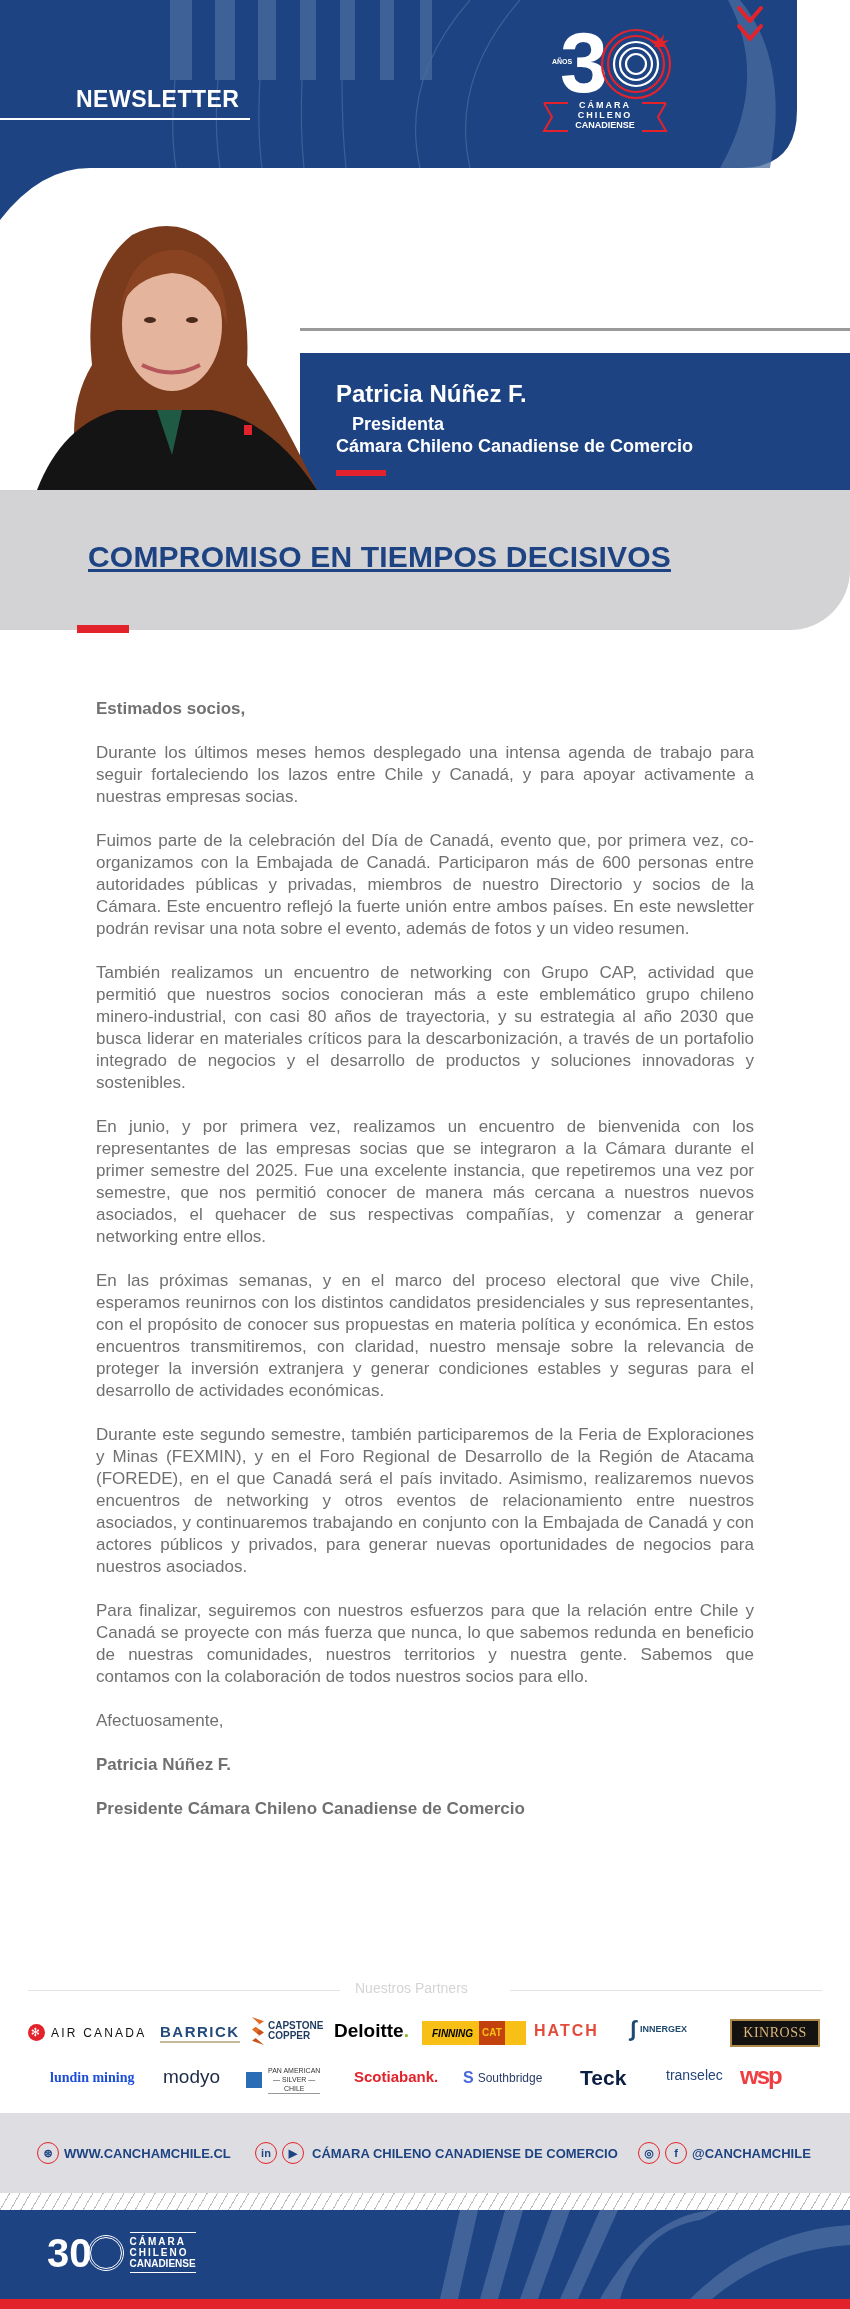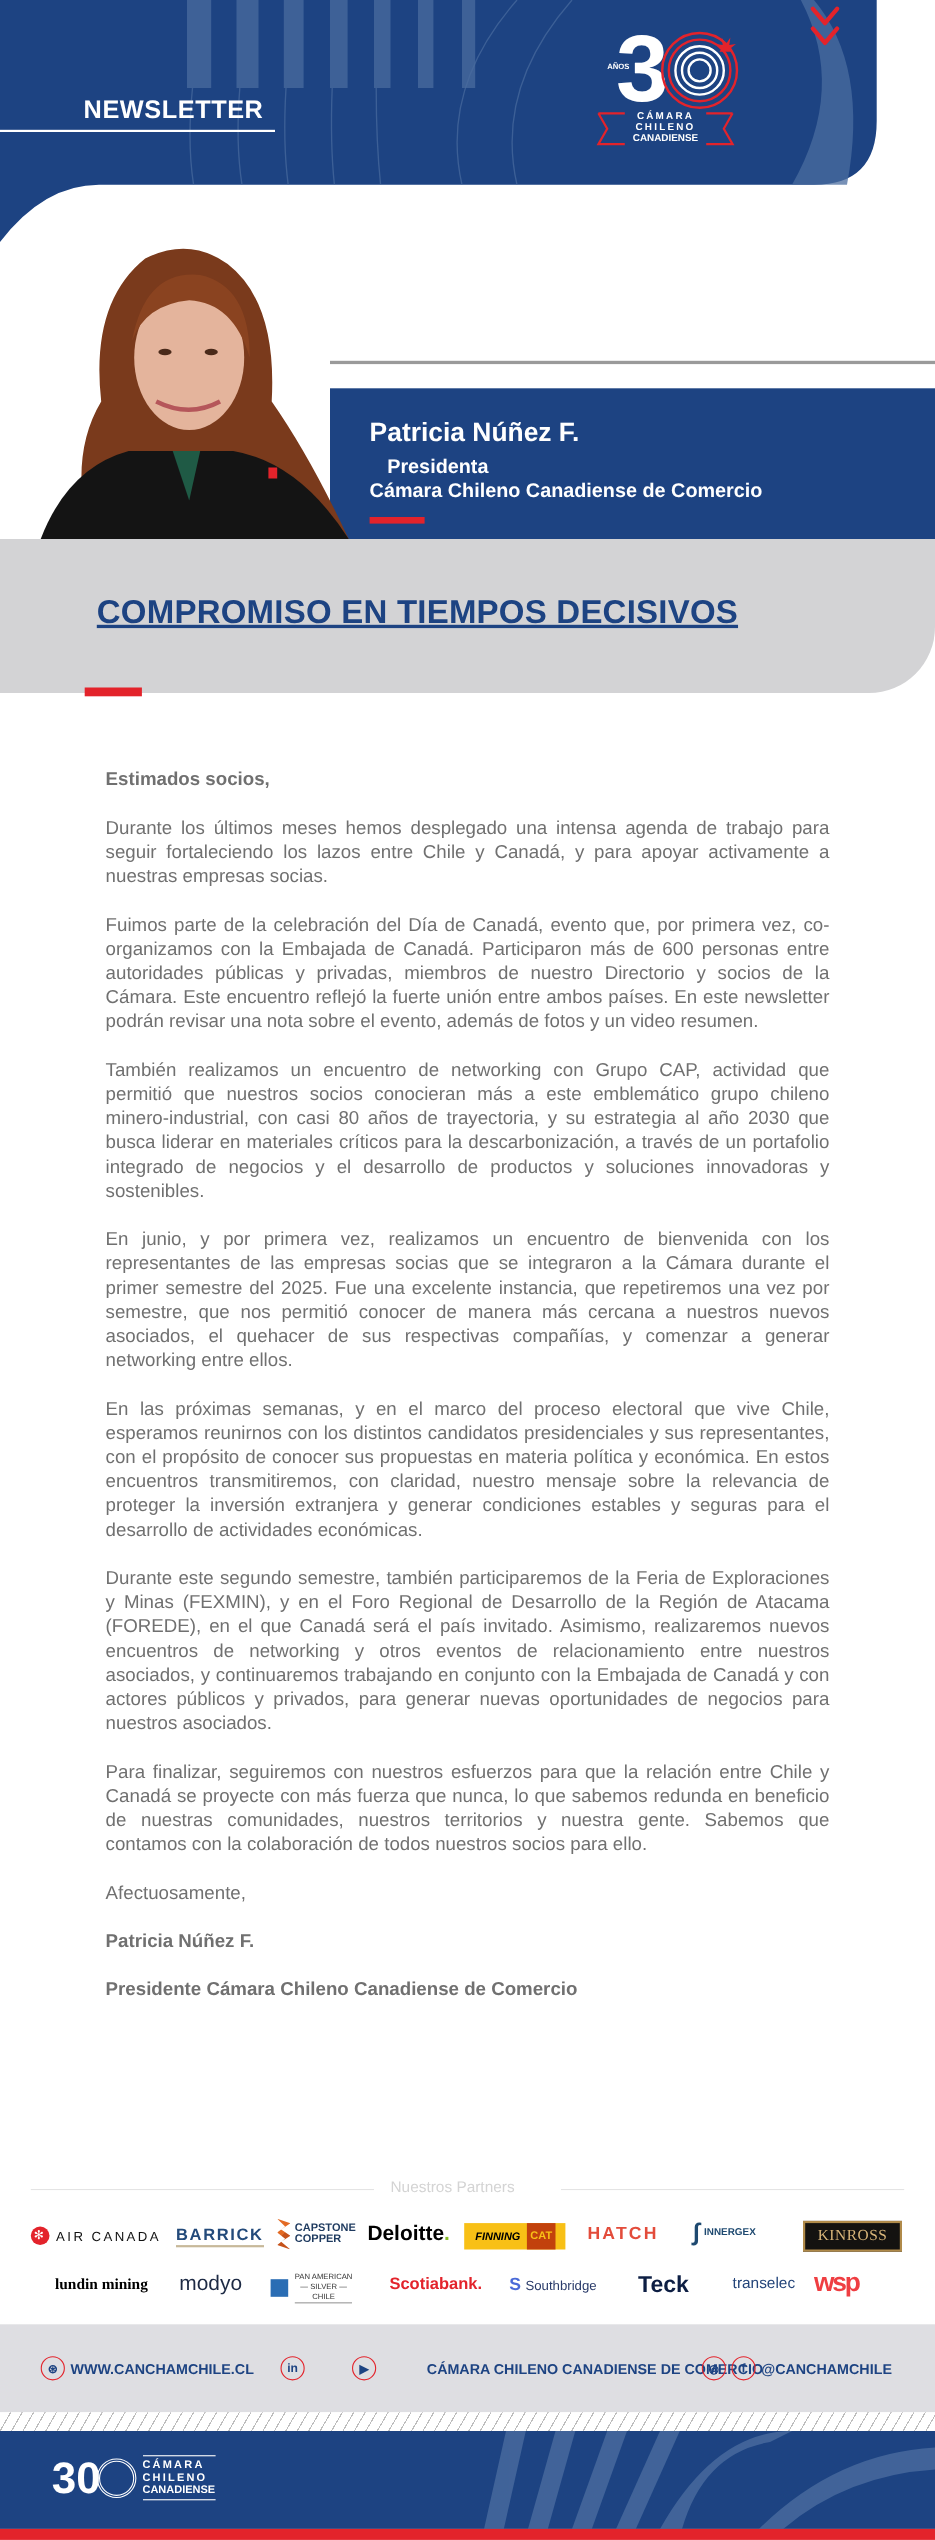--- a/index.html
+++ b/index.html
@@ -46,45 +46,45 @@
   .partners-label { position: absolute; left: 355px; top: 0; color: #d4d4d4; font-size: 14px; }
 
   .logo { position: absolute; display: flex; align-items: center; white-space: nowrap; }
   .lg-aircanada { left: 28px; top: 2024px; font-size: 12px; letter-spacing: 2.2px; color: #111; }
   .lg-aircanada .dot { display: inline-block; width: 17px; height: 17px; border-radius: 50%; background: #e3232b; margin-right: 6px; color: #fff; font-size: 11px; text-align: center; line-height: 17px; }
   .lg-barrick { left: 160px; top: 2023px; font-size: 15px; font-weight: bold; letter-spacing: 1.5px; color: #234a7a; border-bottom: 2px solid #c7b89a; padding-bottom: 1px; }
   .lg-capstone { left: 252px; top: 2017px; font-size: 10px; font-weight: bold; color: #1e3a5f; line-height: 10px; }
   .lg-capstone .mark { width: 12px; height: 28px; margin-right: 4px; background: linear-gradient(135deg, #e36a24 0 50%, #c6521a 50% 100%); clip-path: polygon(0 0,100% 15%,30% 35%,100% 55%,30% 75%,100% 100%,0 85%,60% 65%,0 45%,60% 25%); }
   .lg-deloitte { left: 334px; top: 2020px; font-size: 19px; font-weight: bold; color: #000; }
   .lg-deloitte .g { color: #86bc25; }
-  .lg-finning { left: 422px; top: 2021px; width: 92px; height: 24px; background: #f8c016; font-size: 10px; font-weight: bold; font-style: italic; color: #000; padding-left: 10px; }
+  .lg-finning { left: 422px; top: 2021px; width: 104px; height: 24px; background: #f8c016; font-size: 10px; font-weight: bold; font-style: italic; color: #000; padding-left: 10px; }
   .lg-finning .cat { background: #c2410c; color: #f8c016; font-style: normal; margin-left: 6px; padding: 2px 3px; font-size: 10px; height: 24px; line-height: 20px; }
   .lg-hatch { left: 534px; top: 2022px; font-size: 16px; font-weight: bold; letter-spacing: 2px; color: #e34c3b; }
   .lg-innergex { left: 630px; top: 2016px; font-size: 9px; font-weight: bold; color: #1e4970; }
   .lg-innergex .mark { font-size: 22px; margin-right: 4px; color: #1e4970; }
   .lg-kinross { left: 730px; top: 2019px; width: 90px; height: 28px; background: #141210; border: 2px solid #b08a4a; color: #d8b57a; font-family: "Liberation Serif", serif; font-size: 14px; justify-content: center; letter-spacing: 0.5px; }
 
-  .lg-lundin { left: 50px; top: 2070px; font-family: "Liberation Serif", serif; font-weight: bold; font-size: 14px; color: #000000; text-align: right; }
+  .lg-lundin { left: 50px; top: 2070px; font-family: "Liberation Serif", serif; font-weight: bold; font-size: 14px; color: #1d4ed8; text-align: right; }
   .lg-modyo { left: 163px; top: 2066px; font-weight: normal; font-size: 19px; color: #1d2a44; }
   .lg-panam { left: 246px; top: 2066px; font-size: 7px; color: #333; line-height: 9px; flex-direction: row; }
   .lg-panam .mark { width: 16px; height: 16px; background: #2a6db4; margin-right: 6px; }
   .lg-panam .txt { text-align: center; border-bottom: 1px solid #999; }
   .lg-scotia { left: 354px; top: 2068px; font-size: 15px; font-weight: bold; color: #e3232b; }
   .lg-southbridge { left: 463px; top: 2069px; font-size: 12px; color: #2a3b6a; }
   .lg-southbridge .mark { font-size: 16px; color: #4a6ad8; margin-right: 4px; font-weight: bold; }
   .lg-teck { left: 580px; top: 2066px; font-size: 21px; font-weight: bold; color: #0d1e43; }
   .lg-transelec { left: 650px; top: 2067px; font-size: 14px; color: #24457a; margin-left: 16px; }
   .lg-wsp { left: 740px; top: 2062px; font-size: 24px; color: #ef3e42; font-weight: bold; letter-spacing: -2px; }
 
   
   .contact-bar { position: absolute; left: 0; top: 2113px; width: 850px; height: 80px; background: #dedee2; }
   .contact-item { position: absolute; top: 29px; display: flex; align-items: center; color: #1d4382; font-weight: bold; font-size: 13px; }
   .circle-icon { width: 22px; height: 22px; border: 1.5px solid #e3232b; border-radius: 50%; display: inline-flex; align-items: center; justify-content: center; color: #1d4382; font-size: 11px; font-weight: bold; margin-right: 5px; background: transparent; }
   .c-web { left: 37px; }
-  .c-org { left: 255px; gap: 38px; }
+  .c-org { left: 255px; }
   .c-social { left: 638px; }
   .hatch { position: absolute; left: 0; top: 2193px; width: 850px; height: 17px; background: repeating-linear-gradient(120deg, #ffffff 0 8px, #bdbdbd 8px 9px); }
 
   
   .footer { position: absolute; left: 0; top: 2210px; width: 850px; height: 89px; background: #1d4382; overflow: hidden; }
   .footer-logo { position: absolute; left: 47px; top: 22px; display: flex; align-items: center; }
   .footer-logo .num { color: #fff; font-weight: bold; font-size: 40px; line-height: 40px; }
   .footer-logo .rings { width: 36px; height: 36px; border-radius: 50%; border: 3px double #fff; margin-left: -4px; margin-right: 6px; }
   .footer-logo .words { color: #fff; font-size: 10px; line-height: 11px; font-weight: bold; border-top: 1px solid #fff; border-bottom: 1px solid #fff; padding: 3px 0; }
   .footer-logo .words div { letter-spacing: 2px; }

